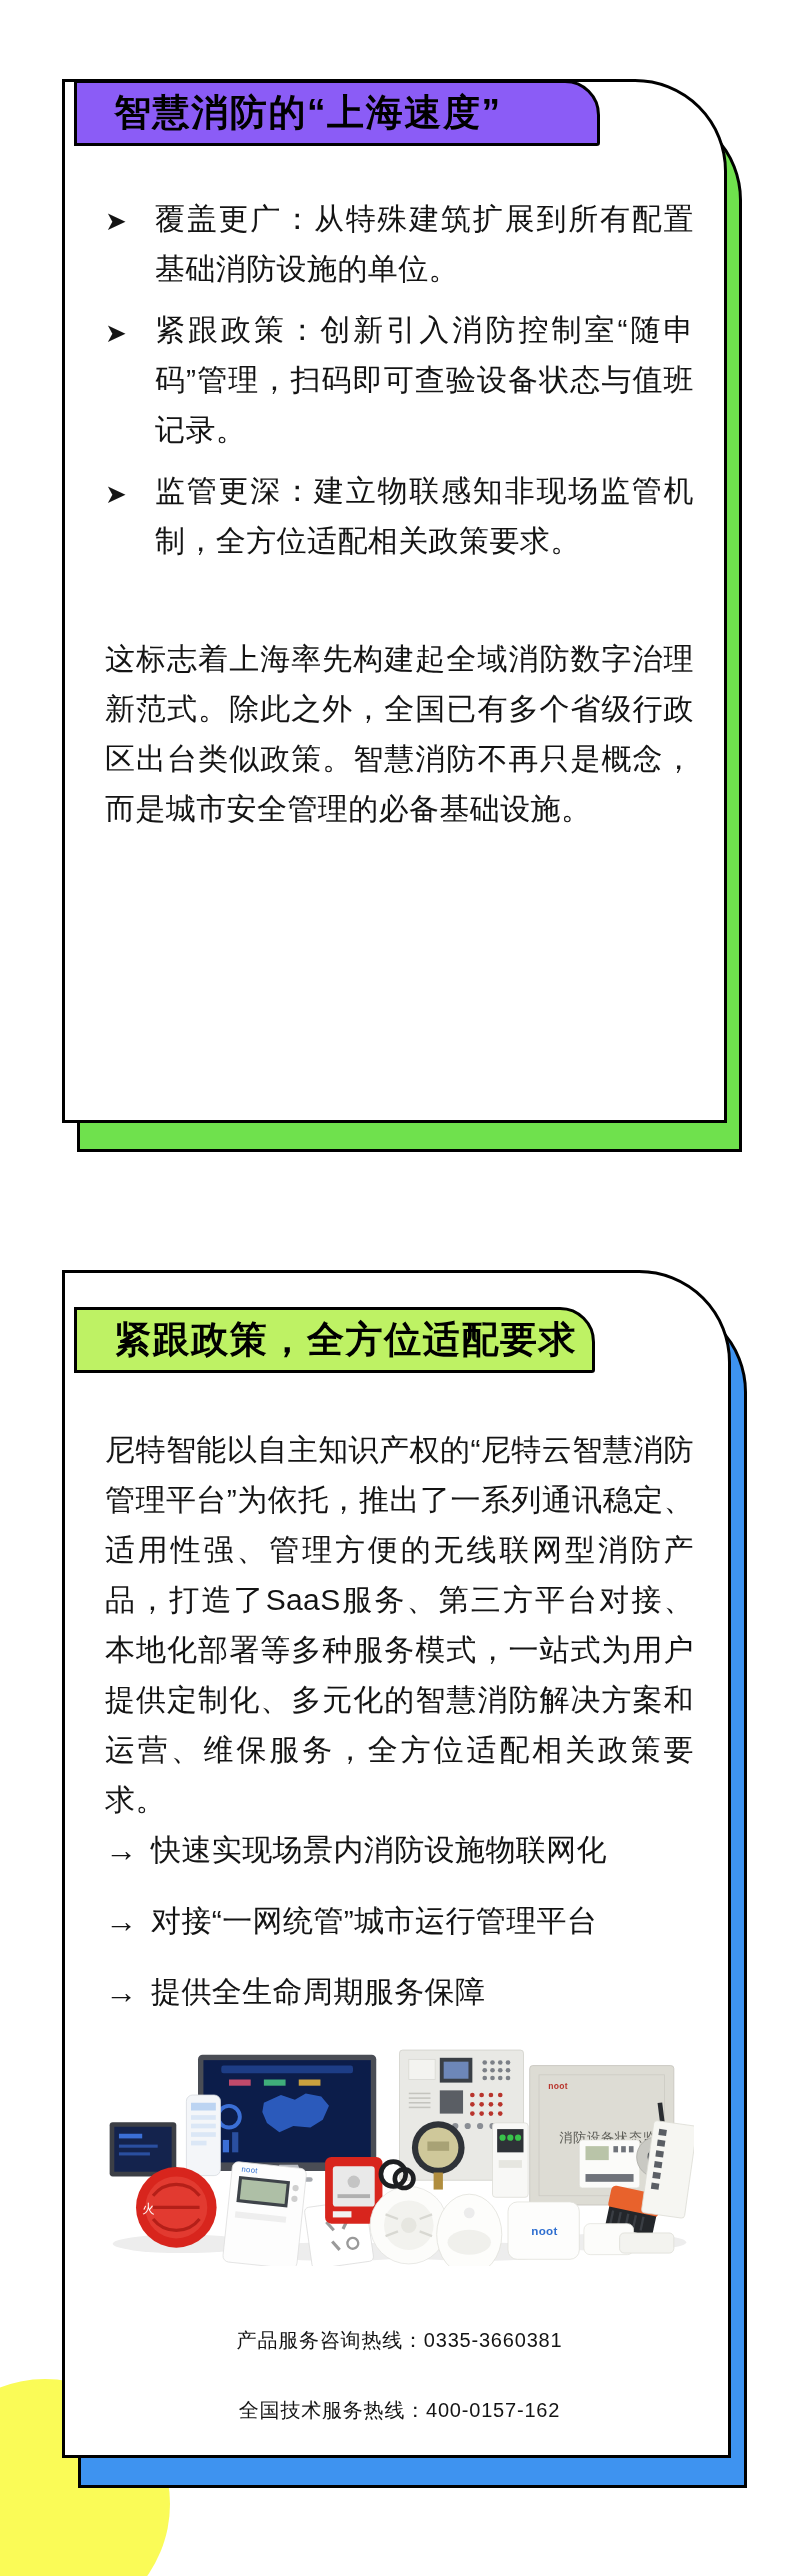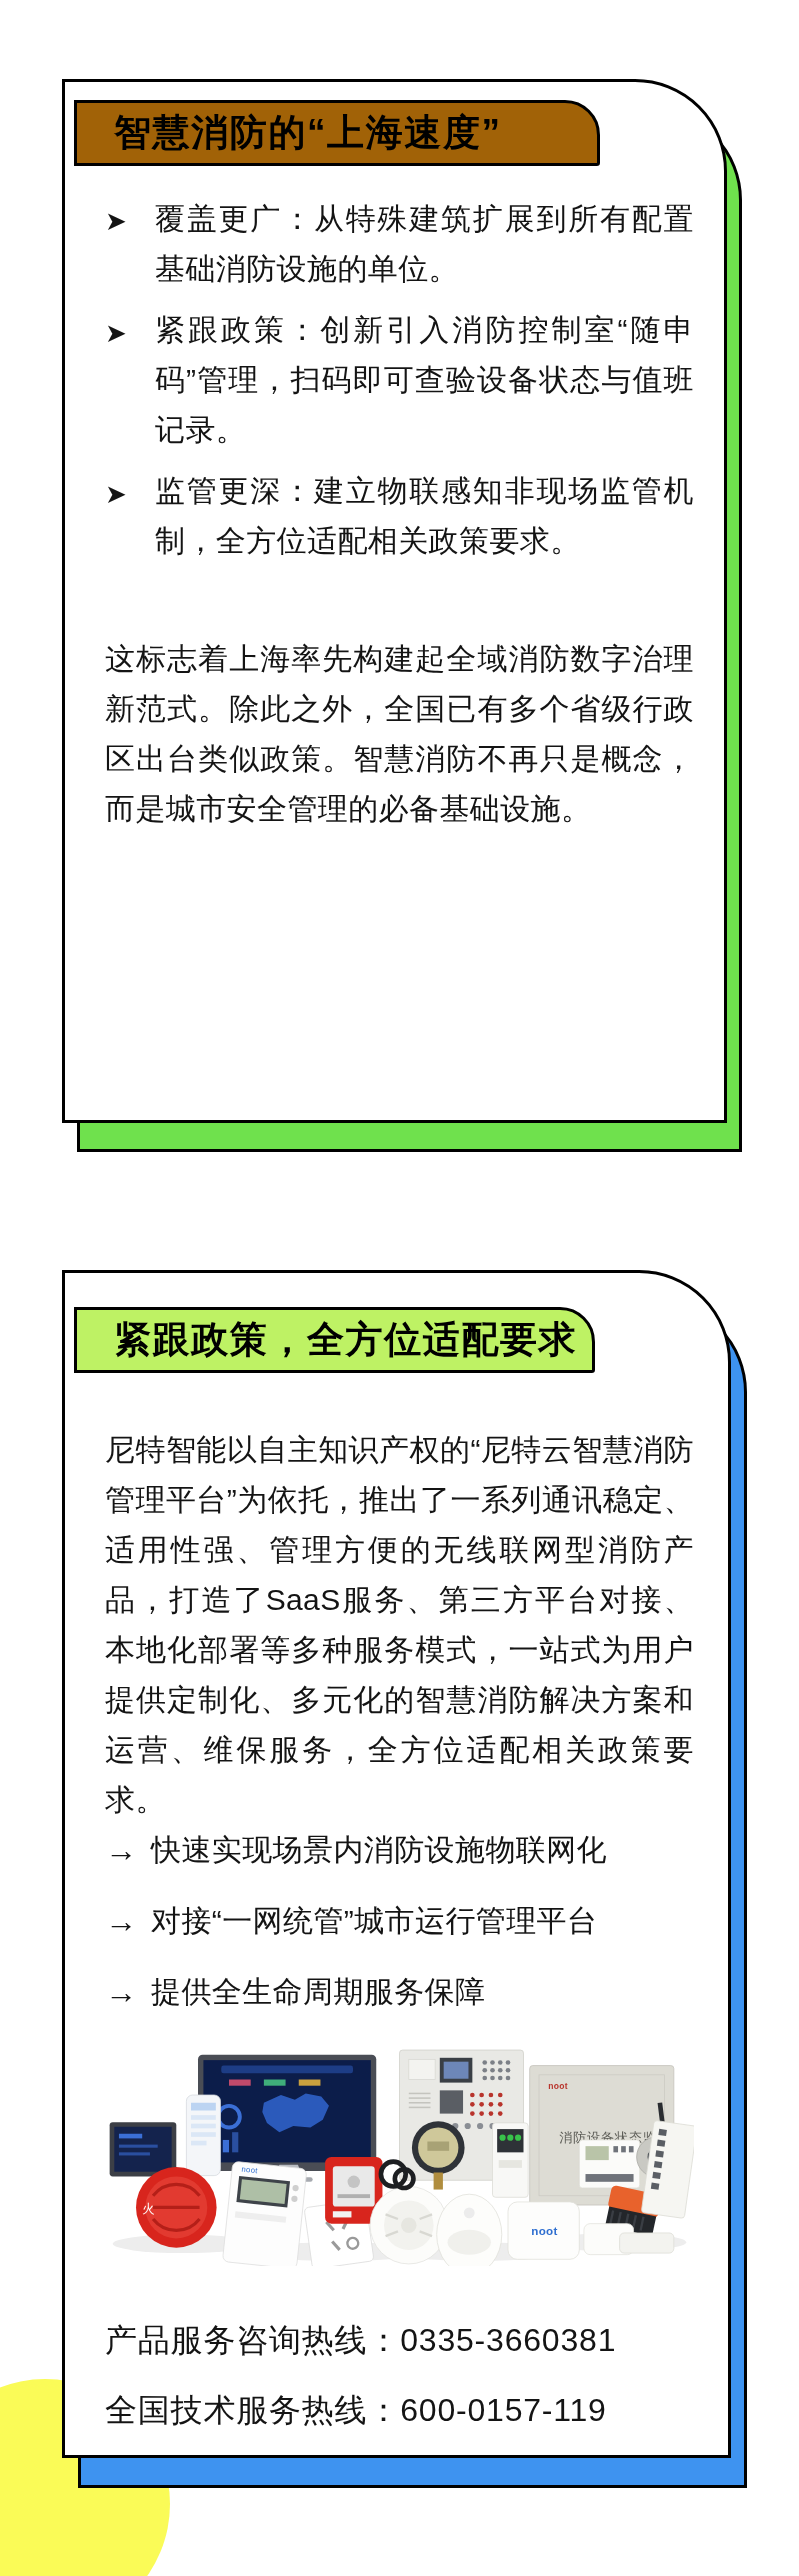--- a/index.html
+++ b/index.html
@@ -17,21 +17,21 @@
         border-radius:0 92px 0 0;}
   .card1{left:62px;top:79px;width:665px;height:1044px;border-radius:0 92px 0 0;}
   .shadow-blue{left:78px;top:1300px;width:669px;height:1188px;background:#3e93f0;
         border-radius:0 92px 0 0;}
   .card2{left:62px;top:1270px;width:669px;height:1188px;border-radius:0 92px 0 0;}
 
   
   .sec-header{position:absolute;box-sizing:border-box;border:3.2px solid #000;
         border-radius:0 35px 3.2px 0;height:66px;line-height:59px;
         font-size:37px;font-weight:700;letter-spacing:1.6px;padding-left:37px;color:#000;}
-  .sec-header.green{left:74px;top:100px;width:526px;background:#a16207;}
+  .sec-header.green{left:74px;top:80px;width:526px;background:#8b5cf6;}
   .sec-header.blue{left:74px;top:1307px;width:521px;background:#bef264;}
 
   
   .content{position:absolute;left:105px;width:589px;font-size:30px;line-height:50px;
         letter-spacing:0.4px;color:#141414;}
   .content-1{top:194px;}
   .content-2{top:1425px;}
   .para{margin:0;text-align:justify;}
 
   ul.plain{list-style:none;margin:0;padding:0;}
@@ -41,21 +41,21 @@
   .bullets .btext{flex:1;text-align:justify;}
   .closing{margin-top:68px;}
 
   .arrows{margin-top:59px;}
   .arrows li{display:flex;margin-bottom:21px;height:50px;}
   .arrows .marker{flex:0 0 46px;font-size:32px;}
 
   .collage{margin-top:9.6px;width:589px;height:218px;}
 
   .hotlines{margin-top:24px;}
-  .hotline{display:flex;height:70px;line-height:70px;font-size:32px;letter-spacing:0.8px;}
+  .hotline{display:flex;height:70px;line-height:70px;font-size:20px;letter-spacing:0.8px;justify-content:center;}
 </style>
 </head>
 <body>
 
 <div class="page">
 
   <div class="yellow-circle"></div>
 
   <div class="card-shadow shadow-green"></div>
   <div class="card card1"></div>
@@ -306,19 +306,19 @@
       <rect x="664" y="238" width="70" height="26" rx="6" fill="#f3f3ef" stroke="#dcdcd6"></rect>
     </svg>
 
     <div class="hotlines">
       <div class="hotline">
         <span>产品服务咨询热线：</span>
         <span>0335-3660381</span>
       </div>
       <div class="hotline">
         <span>全国技术服务热线：</span>
-        <span>600-0157-119</span>
+        <span>400-0157-162</span>
       </div>
     </div>
   </div>
 
 </div>
 
 
 </body></html>

